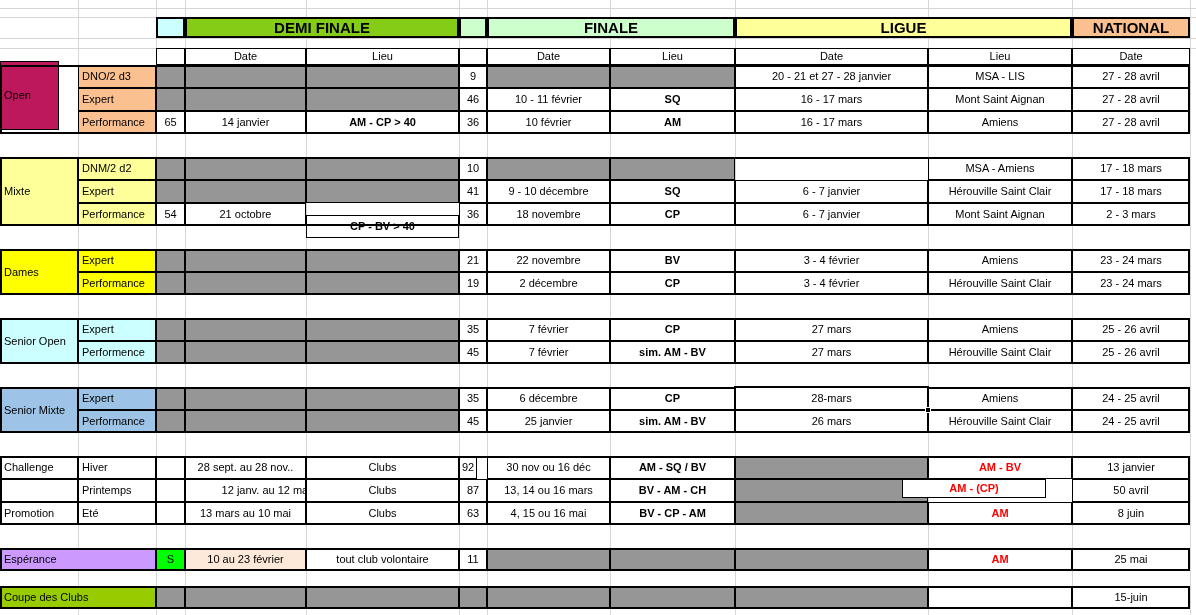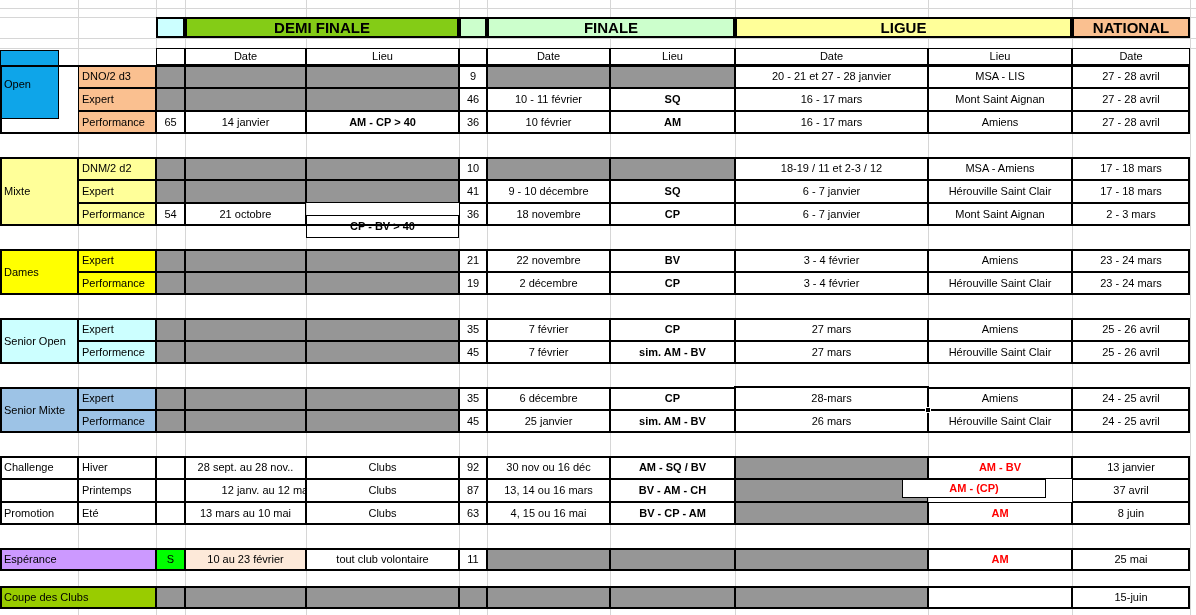--- a/index.html
+++ b/index.html
@@ -57,21 +57,21 @@
     <div class="cell hdr" style="left: 1072px; top: 17px; width: 118px; height: 21px; background: rgb(250, 192, 144);">NATIONAL</div>
     <div class="cell" style="left: 156px; top: 48px; width: 29px; height: 17px;"></div>
     <div class="cell" style="left: 185px; top: 48px; width: 121px; height: 17px;">Date</div>
     <div class="cell" style="left: 306px; top: 48px; width: 153px; height: 17px;">Lieu</div>
     <div class="cell" style="left: 459px; top: 48px; width: 28px; height: 17px;"></div>
     <div class="cell" style="left: 487px; top: 48px; width: 123px; height: 17px;">Date</div>
     <div class="cell" style="left: 610px; top: 48px; width: 125px; height: 17px;">Lieu</div>
     <div class="cell" style="left: 735px; top: 48px; width: 193px; height: 17px;">Date</div>
     <div class="cell" style="left: 928px; top: 48px; width: 144px; height: 17px;">Lieu</div>
     <div class="cell" style="left: 1072px; top: 48px; width: 118px; height: 17px;">Date</div>
-    <div class="cell left" style="left: 0px; top: 50px; width: 59px; height: 69px; background: #0ea5e9;">Open</div>
+    <div class="cell left" style="left: 0px; top: 61px; width: 59px; height: 69px; background: #be185d;">Open</div>
     <div class="cell left" style="left: 78px; top: 65px; width: 78px; height: 23px; background: rgb(250, 192, 144);">DNO/2 d3</div>
     <div class="cell gray" style="left: 156px; top: 65px; width: 29px; height: 23px;"></div>
     <div class="cell gray" style="left: 185px; top: 65px; width: 121px; height: 23px;"></div>
     <div class="cell gray" style="left: 306px; top: 65px; width: 153px; height: 23px;"></div>
     <div class="cell" style="left: 459px; top: 65px; width: 28px; height: 23px;">9</div>
     <div class="cell gray" style="left: 487px; top: 65px; width: 123px; height: 23px;"></div>
     <div class="cell gray" style="left: 610px; top: 65px; width: 125px; height: 23px;"></div>
     <div class="cell" style="left: 735px; top: 65px; width: 193px; height: 23px;">20 - 21 et 27 - 28 janvier</div>
     <div class="cell" style="left: 928px; top: 65px; width: 144px; height: 23px;">MSA - LIS</div>
     <div class="cell" style="left: 1072px; top: 65px; width: 118px; height: 23px;">27 - 28 avril</div>
@@ -97,21 +97,20 @@
     <div class="cell" style="left: 1072px; top: 111px; width: 118px; height: 23px;">27 - 28 avril</div>
     <div class="outline" style="left: 0px; top: 65px; width: 1190px; height: 69px;"></div>
     <div class="cell left" style="left: 0px; top: 157px; width: 78px; height: 69px; background: rgb(255, 255, 153);">Mixte</div>
     <div class="cell left" style="left: 78px; top: 157px; width: 78px; height: 23px; background: rgb(255, 255, 153);">DNM/2 d2</div>
     <div class="cell gray" style="left: 156px; top: 157px; width: 29px; height: 23px;"></div>
     <div class="cell gray" style="left: 185px; top: 157px; width: 121px; height: 23px;"></div>
     <div class="cell gray" style="left: 306px; top: 157px; width: 153px; height: 23px;"></div>
     <div class="cell" style="left: 459px; top: 157px; width: 28px; height: 23px;">10</div>
     <div class="cell gray" style="left: 487px; top: 157px; width: 123px; height: 23px;"></div>
     <div class="cell gray" style="left: 610px; top: 157px; width: 125px; height: 23px;"></div>
-    <div class="cell" style="left: 735px; top: 157px; width: 193px; height: 23px;">18-19 / 11 et 2-3 / 12</div>
     <div class="cell" style="left: 928px; top: 157px; width: 144px; height: 23px;">MSA - Amiens</div>
     <div class="cell" style="left: 1072px; top: 157px; width: 118px; height: 23px;">17 - 18 mars</div>
     <div class="cell left" style="left: 78px; top: 180px; width: 78px; height: 23px; background: rgb(255, 255, 153);">Expert</div>
     <div class="cell gray" style="left: 156px; top: 180px; width: 29px; height: 23px;"></div>
     <div class="cell gray" style="left: 185px; top: 180px; width: 121px; height: 23px;"></div>
     <div class="cell gray" style="left: 306px; top: 180px; width: 153px; height: 23px;"></div>
     <div class="cell" style="left: 459px; top: 180px; width: 28px; height: 23px;">41</div>
     <div class="cell" style="left: 487px; top: 180px; width: 123px; height: 23px;">9 - 10 décembre</div>
     <div class="cell bold" style="left: 610px; top: 180px; width: 125px; height: 23px;">SQ</div>
     <div class="cell" style="left: 735px; top: 180px; width: 193px; height: 23px;">6 - 7 janvier</div>
@@ -192,37 +191,37 @@
     <div class="cell bold" style="left: 610px; top: 410px; width: 125px; height: 23px;">sim.  AM - BV</div>
     <div class="cell" style="left: 735px; top: 410px; width: 193px; height: 23px;">26 mars</div>
     <div class="cell" style="left: 928px; top: 410px; width: 144px; height: 23px;">Hérouville Saint Clair</div>
     <div class="cell" style="left: 1072px; top: 410px; width: 118px; height: 23px;">24 - 25 avril</div>
     <div class="outline" style="left: 0px; top: 387px; width: 1190px; height: 46px;"></div>
     <div class="cell left" style="left: 0px; top: 456px; width: 78px; height: 23px; background: rgb(255, 255, 255);">Challenge</div>
     <div class="cell left" style="left: 78px; top: 456px; width: 78px; height: 23px; background: rgb(255, 255, 255);">Hiver</div>
     <div class="cell" style="left: 156px; top: 456px; width: 29px; height: 23px;"></div>
     <div class="cell" style="left: 185px; top: 456px; width: 121px; height: 23px;">28 sept. au 28 nov..</div>
     <div class="cell" style="left: 306px; top: 456px; width: 153px; height: 23px;">Clubs</div>
-    <div class="cell" style="left: 459px; top: 456px; width: 28px; height: 23px;">92</div>
+    <div class="cell" style="left: 459px; top: 456px; width: 18px; height: 23px;">92</div>
     <div class="cell" style="left: 487px; top: 456px; width: 123px; height: 23px;">30 nov ou 16 déc</div>
     <div class="cell bold" style="left: 610px; top: 456px; width: 125px; height: 23px;">AM - SQ / BV</div>
     <div class="cell gray" style="left: 735px; top: 456px; width: 193px; height: 23px;"></div>
     <div class="cell red" style="left: 928px; top: 456px; width: 144px; height: 23px;">AM - BV</div>
     <div class="cell" style="left: 1072px; top: 456px; width: 118px; height: 23px;">13 janvier</div>
     <div class="cell left" style="left: 0px; top: 479px; width: 78px; height: 23px; background: rgb(255, 255, 255);"></div>
     <div class="cell left" style="left: 78px; top: 479px; width: 78px; height: 23px; background: rgb(255, 255, 255);">Printemps</div>
     <div class="cell" style="left: 156px; top: 479px; width: 29px; height: 23px;"></div>
     <div class="cell" style="left: 185px; top: 479px; width: 121px; height: 23px; padding-left: 48px;">12 janv. au 12 mars</div>
     <div class="cell" style="left: 306px; top: 479px; width: 153px; height: 23px;">Clubs</div>
     <div class="cell" style="left: 459px; top: 479px; width: 28px; height: 23px;">87</div>
     <div class="cell" style="left: 487px; top: 479px; width: 123px; height: 23px;">13, 14 ou 16 mars</div>
     <div class="cell bold" style="left: 610px; top: 479px; width: 125px; height: 23px;">BV - AM - CH</div>
     <div class="cell gray" style="left: 735px; top: 479px; width: 193px; height: 23px;"></div>
     <div class="cell red" style="left: 902px; top: 479px; width: 144px; height: 19px; text-align: right;">AM - (CP)</div>
-    <div class="cell" style="left: 1072px; top: 479px; width: 118px; height: 23px;">37 avril</div>
+    <div class="cell" style="left: 1072px; top: 479px; width: 118px; height: 23px;">50 avril</div>
     <div class="cell left" style="left: 0px; top: 502px; width: 78px; height: 23px; background: rgb(255, 255, 255);">Promotion</div>
     <div class="cell left" style="left: 78px; top: 502px; width: 78px; height: 23px; background: rgb(255, 255, 255);">Eté</div>
     <div class="cell" style="left: 156px; top: 502px; width: 29px; height: 23px;"></div>
     <div class="cell" style="left: 185px; top: 502px; width: 121px; height: 23px;">13 mars au 10 mai</div>
     <div class="cell" style="left: 306px; top: 502px; width: 153px; height: 23px;">Clubs</div>
     <div class="cell" style="left: 459px; top: 502px; width: 28px; height: 23px;">63</div>
     <div class="cell" style="left: 487px; top: 502px; width: 123px; height: 23px;">4, 15 ou 16 mai</div>
     <div class="cell bold" style="left: 610px; top: 502px; width: 125px; height: 23px;">BV - CP - AM</div>
     <div class="cell gray" style="left: 735px; top: 502px; width: 193px; height: 23px;"></div>
     <div class="cell red" style="left: 928px; top: 502px; width: 144px; height: 23px;">AM</div>

